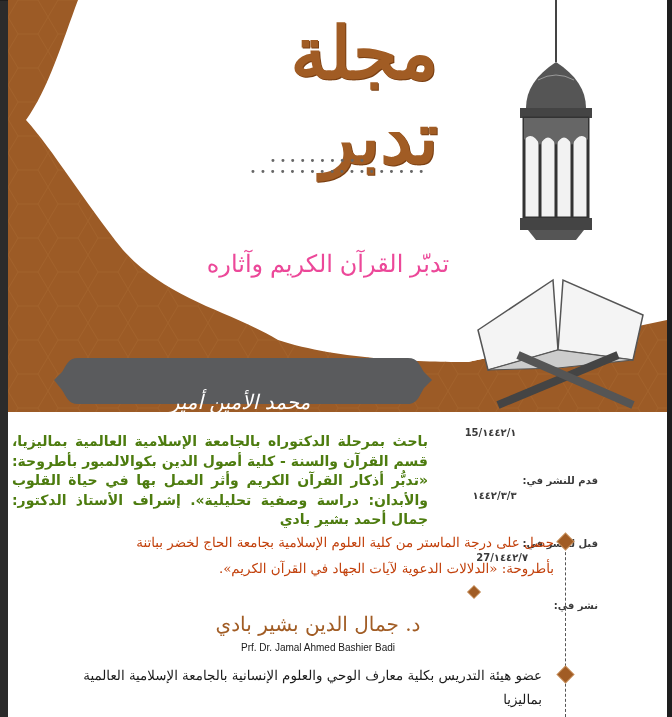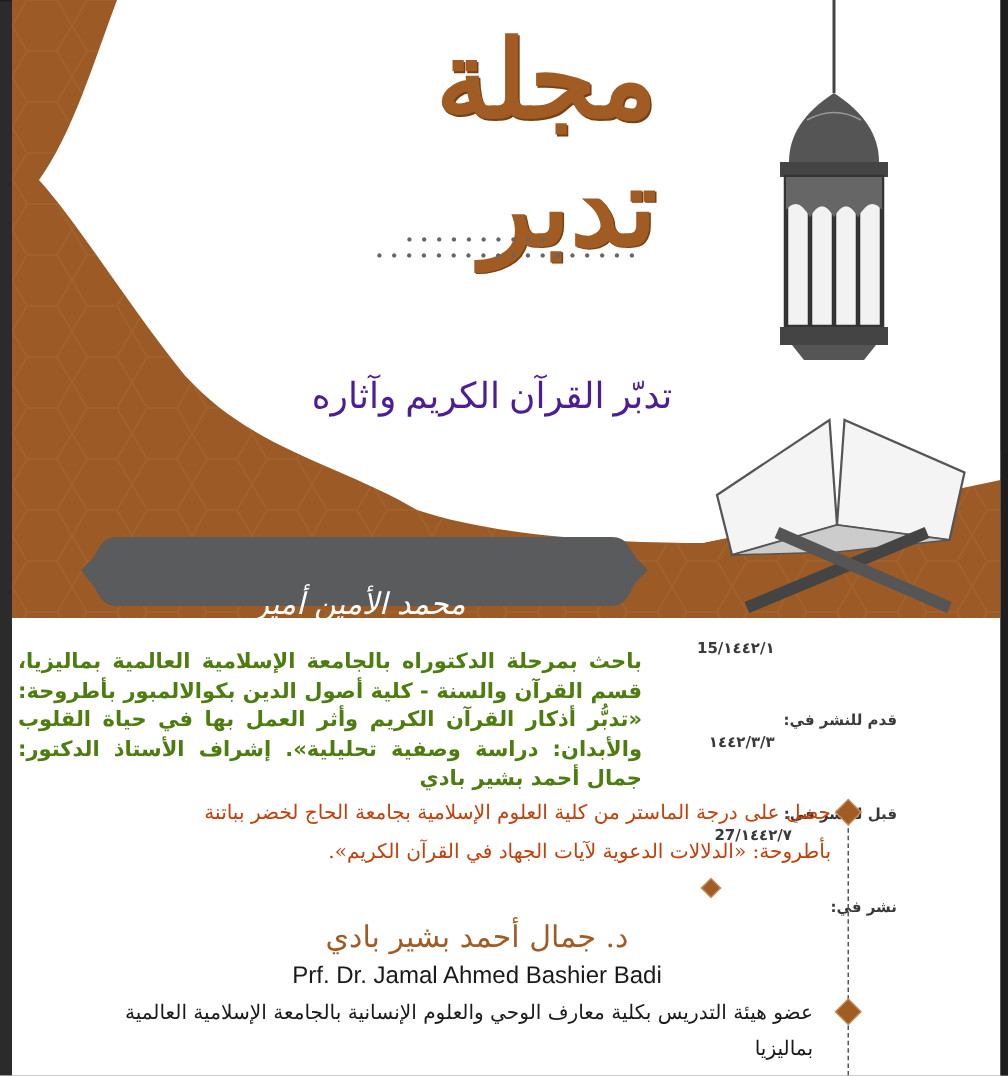--- a/index.html
+++ b/index.html
@@ -25,21 +25,21 @@
     color:#a15c24; direction:rtl;
     text-shadow: 1px 1px 0 #7a3f12;
     letter-spacing:-2px;
   }
   .dots { position:absolute; color:#666; font-size:10px; letter-spacing:4px; line-height:10px; }
   .dots1 { left:262px; top:156px; }
   .dots2 { left:242px; top:167px; }
   .subtitle {
     position:absolute; left:180px; top:250px; width:280px;
     direction:rtl; text-align:center;
-    font-family:Liberation Serif, serif; font-size:24px; color:#4c1d95;
+    font-family:Liberation Sans, sans-serif; font-size:24px; color:#ec4899;
   }
   .author-name {
     position:absolute; left:52px; top:358px; width:360px; height:48px;
     display:flex; align-items:center; justify-content:center;
     direction:rtl; color:#ffffff;
     font-family:"DejaVu Serif", serif; font-size:20px; font-style:italic;margin-top:20px;
   }
   .lantern { position:absolute; left:500px; top:0; }
   .quran { position:absolute; left:450px; top:260px; }
 
@@ -80,21 +80,21 @@
   }
   .email-label { font-family:"DejaVu Serif", serif; color:#a15c24; }
   .email-value { font-family:"Liberation Sans", sans-serif; color:#1a1a1a; direction:ltr; unicode-bidi:embed; font-size:14px; }
 
   .supervisor-ar {
     position:absolute; left:190px; top:612px; width:240px; text-align:center;
     direction:rtl; font-family:"DejaVu Serif", serif; font-size:20px; color:#a15c24;
   }
   .supervisor-en {
     position:absolute; left:150px; top:642px; width:320px; text-align:center;
-    font-family:"Liberation Sans", sans-serif; font-size:16px; color:#1a1a1a;
+    font-family:"Liberation Sans", sans-serif; font-size:10px; color:#1a1a1a;
   }
   .member {
     position:absolute; left:54px; top:664px; width:480px;
     direction:rtl; text-align:right;
     font-family:"DejaVu Serif", serif; font-size:13.4px; line-height:24px; color:#1a1a1a;
   }
 </style>
 </head>
 <body>
 
@@ -171,18 +171,18 @@
   </div>
 
   <div class="timeline"></div>
   <div class="diamond d1"></div>
   <div class="diamond d2"></div>
 
   <div class="master">حصل على درجة الماستر من كلية العلوم الإسلامية بجامعة الحاج لخضر بباتنة بأطروحة: «الدلالات الدعوية لآيات الجهاد في القرآن الكريم».</div>
 
   <div class="diamond d-email"></div>
 
-  <div class="supervisor-ar">د. جمال أحمد بشير بادي</div>
+  <div class="supervisor-ar">د. جمال الدين بشير بادي</div>
   <div class="supervisor-en">Prf. Dr. Jamal Ahmed Bashier Badi</div>
   <div class="member">عضو هيئة التدريس بكلية معارف الوحي والعلوم الإنسانية بالجامعة الإسلامية العالمية بماليزيا</div>
 </div>
 
 <div class="right-border"></div>
 
 </body></html>

